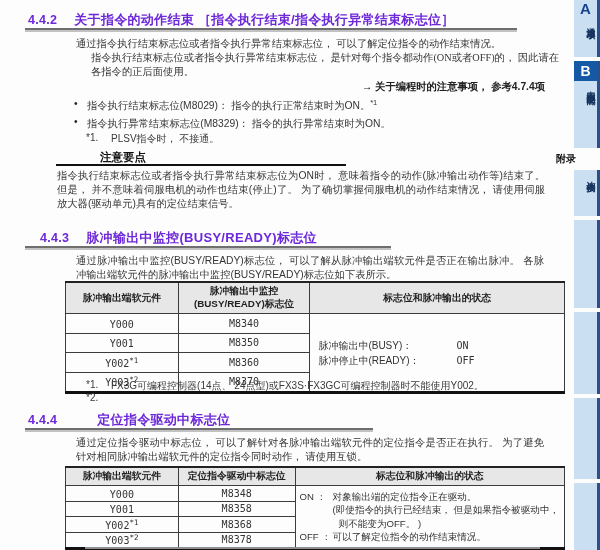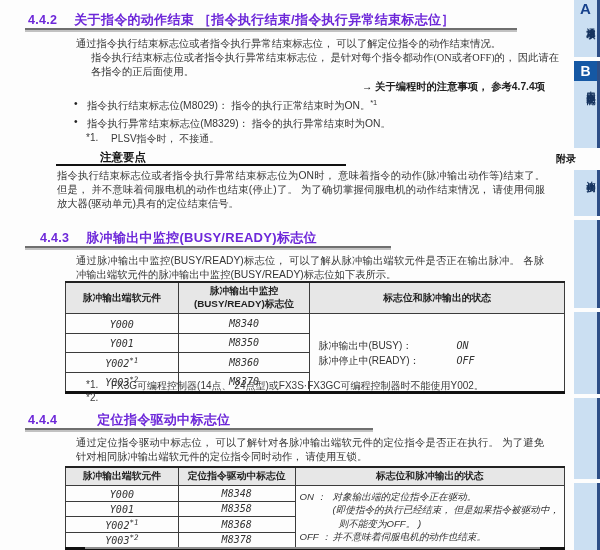--- a/index.html
+++ b/index.html
@@ -29,25 +29,25 @@
 
   .caution-title { font-size:11.5px; font-weight:bold; color:#111; }
   .caution-rule { height:0; border-top:2.5px solid #111; }
 
   
   table.tbl { border-collapse:collapse; font-size:10px; color:#333; border-top:2px solid #222; border-bottom:3px solid #111; }
   .tbl th { background:#e7e7e7; border:1px solid #3c3c3c; font-weight:bold; padding:2px 1px; font-size:9.8px; color:#222; }
   .tbl td { border:1px solid #3c3c3c; text-align:center; padding:0 2px; }
   .t1 td { height:18.5px; }
   .t2 td { height:14.5px; }
-  .mono { font-family:"DejaVu Sans Mono","Liberation Mono",monospace; font-size:10px;font-style:italic; }
+  .mono { font-family:"DejaVu Sans Mono","Liberation Mono",monospace; font-size:10px; }
   td.statuscell { text-align:left; vertical-align:middle; padding-left:8px; }
   .statline { display:flex; line-height:15px; }
   .statline .sl { width:138px; }
-  .t2 td.statuscell { font-size:9.6px; line-height:13.5px; padding:2px 4px 2px 4px; vertical-align:middle;font-style:italic; }
+  .t2 td.statuscell { font-size:9.6px; line-height:13.5px; padding:2px 4px 2px 4px; vertical-align:middle; }
   .onoff { display:flex; }
   .onoff .lbl { width:33px; flex:none; }
   .indent1 { padding-left:33px; }
   .indent2 { padding-left:39px; }
 
   
   .sb-block { position:absolute; left:574px; width:26px; background:#cbdff2; border-right:3px solid #2d4e86; box-sizing:border-box; }
   .sb-letter { color:#16418c; font-weight:bold; font-size:15px; text-align:center; line-height:18px; }
   .sb-letterbox { background:#1558a4; color:#ffffff; font-weight:bold; font-size:14px; text-align:center; line-height:20px; height:20px; }
   .sb-vtext { writing-mode:vertical-rl; text-orientation:upright; font-size:9px; font-weight:bold; color:#16335e; letter-spacing:1px; margin:3px auto 0 auto; display:block; text-align:center; width:100%; }
@@ -175,21 +175,21 @@
         <td class="mono">M8348</td>
         <td class="statuscell" rowspan="4">
           <div class="onoff">
               <span class="lbl">ON ：</span>
               <span>对象输出端的定位指令正在驱动。</span>
             </div>
           <div class="indent1">(即使指令的执行已经结束， 但是如果指令被驱动中，</div>
           <div class="indent2">则不能变为OFF。 )</div>
           <div class="onoff">
               <span class="lbl">OFF ：</span>
-              <span>并不意味着伺服电机的动作也结束。</span>
+              <span>可以了解定位指令的动作结束情况。</span>
             </div>
         </td>
       </tr>
       <tr>
         <td class="mono"><span>Y001</span><sup class="fn"></sup></td>
         <td class="mono">M8358</td>
       </tr>
       <tr>
         <td class="mono"><span>Y002</span><sup class="fn">*1</sup></td>
         <td class="mono">M8368</td>

